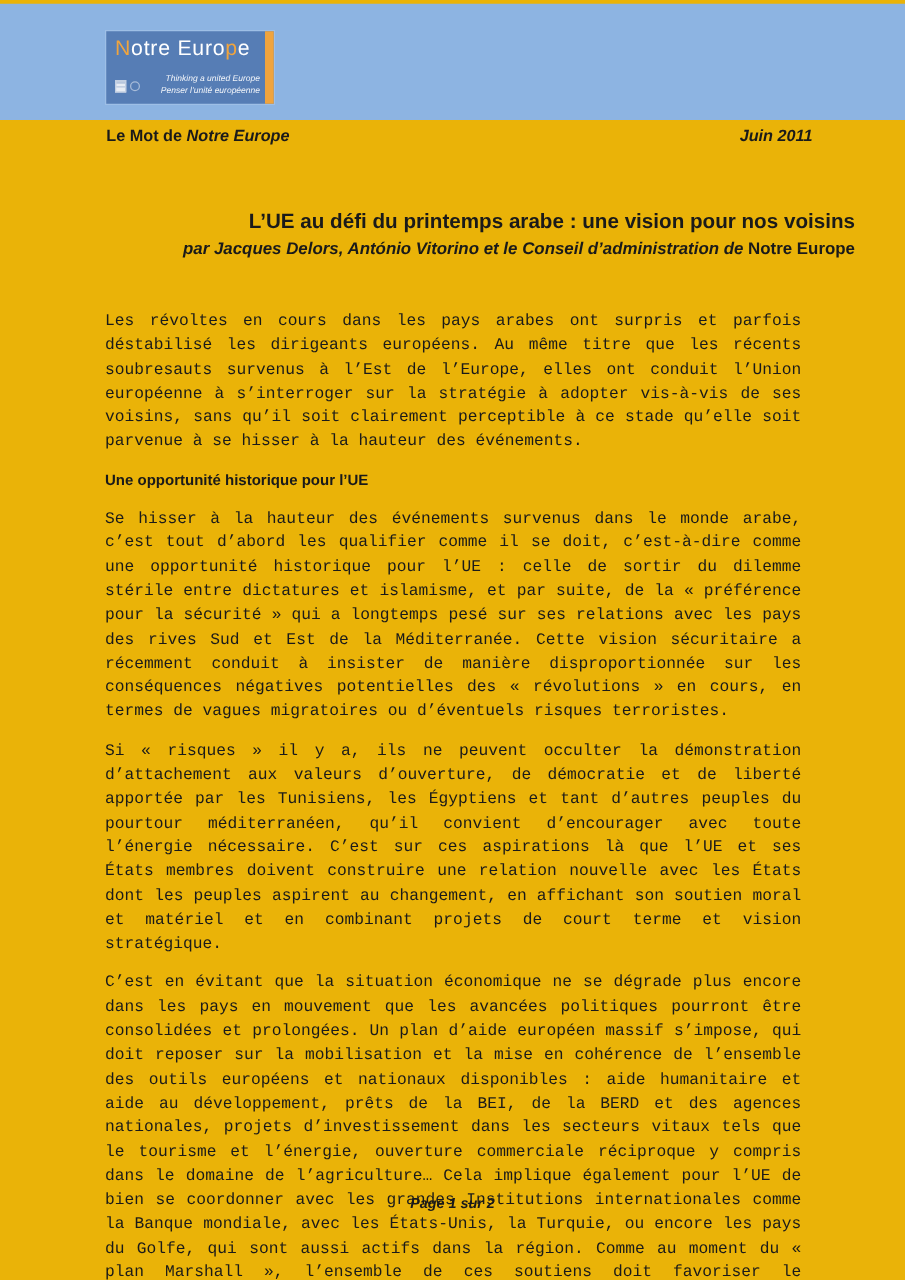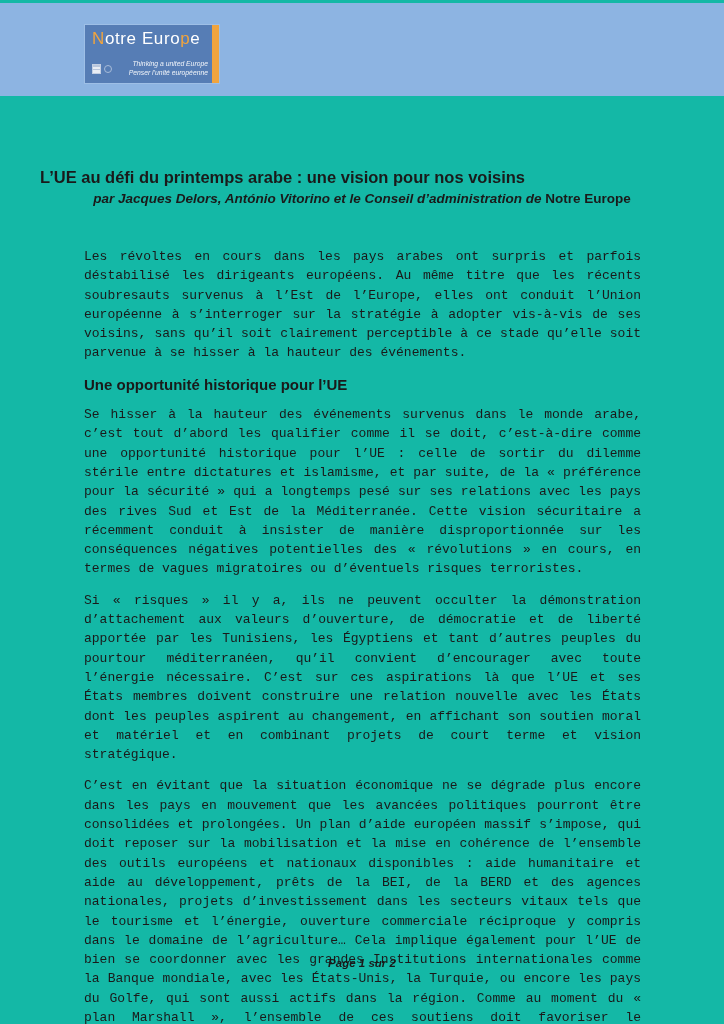--- a/index.html
+++ b/index.html
@@ -1,20 +1,20 @@
 <!DOCTYPE html>
 <html lang="fr" style="--banner-blue: #8db4e2; --logo-blue: #567db5; --accent-orange: #f0a43e;"><head>
 <meta charset="utf-8">
 <style>
   html, body { margin: 0; padding: 0; background: #ffffff; }
   .page {
     position: relative;
     width: 724px;
     height: 1024px;
-    background: #14b8a6;
+    background: #eab308;
     font-family: "Liberation Sans", sans-serif;
     color: #1a1a1a;
     overflow: hidden;
     margin: 0 auto;
   }
 
   
   .banner {
     position: absolute;
     top: 3px; left: 0;
@@ -100,48 +100,48 @@
     font-weight: bold;
     font-size: 13px;
   }
   .italic { font-style: italic; }
   .meta-date { font-style: italic; }
 
   
   .doc-title {
     position: absolute;
     top: 166px; left: 40px; right: 40px;
-    text-align: left;
+    text-align: right;
     font-size: 16.5px;
     font-weight: bold;
     margin: 0;
     line-height: 1.35;
   }
   .doc-byline {
     position: absolute;
     top: 191px; left: 40px; right: 40px;
-    text-align: center;
+    text-align: right;
     font-size: 13.5px;
     font-weight: bold;
     font-style: italic;
   }
   .doc-byline .brand { font-style: normal; }
 
   
   .body {
     position: absolute;
     top: 247px; left: 84px;
     width: 557px;
     font-size: 13px;
     line-height: 19.3px;
     text-align: justify;
   }
   .body p { margin: 0 0 12px; font-family: Liberation Mono, monospace; }
   .body h2 {
-    font-size: 15px;
+    font-size: 12px;
     font-weight: bold;
     margin: 9px 0 11px;
     text-align: left;
     line-height: 19.3px;
   }
 
   
   .page-footer {
     position: absolute;
     top: 957px; left: 0;
@@ -167,20 +167,24 @@
           <div class="taglines">
             <div>Thinking a united Europe</div>
             <div>Penser l’unité européenne</div>
           </div>
         </div>
       </div>
       <div class="logo-accent-bar"></div>
     </div>
   </header>
 
+  <div class="meta-row">
+    <div><span>Le Mot de </span><span class="italic">Notre Europe</span></div>
+    <div class="meta-date">Juin 2011</div>
+  </div>
 
   <h1 class="doc-title">L’UE au défi du printemps arabe : une vision pour nos voisins</h1>
 
   <div class="doc-byline"><span>par Jacques Delors, António Vitorino et le Conseil d’administration de </span><span class="brand">Notre Europe</span></div>
 
   <main class="body">
     <p>Les révoltes en cours dans les pays arabes ont surpris et parfois déstabilisé les dirigeants européens. Au même titre que les récents soubresauts survenus à l’Est de l’Europe, elles ont conduit l’Union européenne à s’interroger sur la stratégie à adopter vis-à-vis de ses voisins, sans qu’il soit clairement perceptible à ce stade qu’elle soit parvenue à se hisser à la hauteur des événements.</p>
     <h2>Une opportunité historique pour l’UE</h2>
     <p>Se hisser à la hauteur des événements survenus dans le monde arabe, c’est tout d’abord les qualifier comme il se doit, c’est-à-dire comme une opportunité historique pour l’UE : celle de sortir du dilemme stérile entre dictatures et islamisme, et par suite, de la « préférence pour la sécurité » qui a longtemps pesé sur ses relations avec les pays des rives Sud et Est de la Méditerranée. Cette vision sécuritaire a récemment conduit à insister de manière disproportionnée sur les conséquences négatives potentielles des « révolutions » en cours, en termes de vagues migratoires ou d’éventuels risques terroristes.</p>
     <p>Si « risques » il y a, ils ne peuvent occulter la démonstration d’attachement aux valeurs d’ouverture, de démocratie et de liberté apportée par les Tunisiens, les Égyptiens et tant d’autres peuples du pourtour méditerranéen, qu’il convient d’encourager avec toute l’énergie nécessaire. C’est sur ces aspirations là que l’UE et ses États membres doivent construire une relation nouvelle avec les États dont les peuples aspirent au changement, en affichant son soutien moral et matériel et en combinant projets de court terme et vision stratégique.</p>

